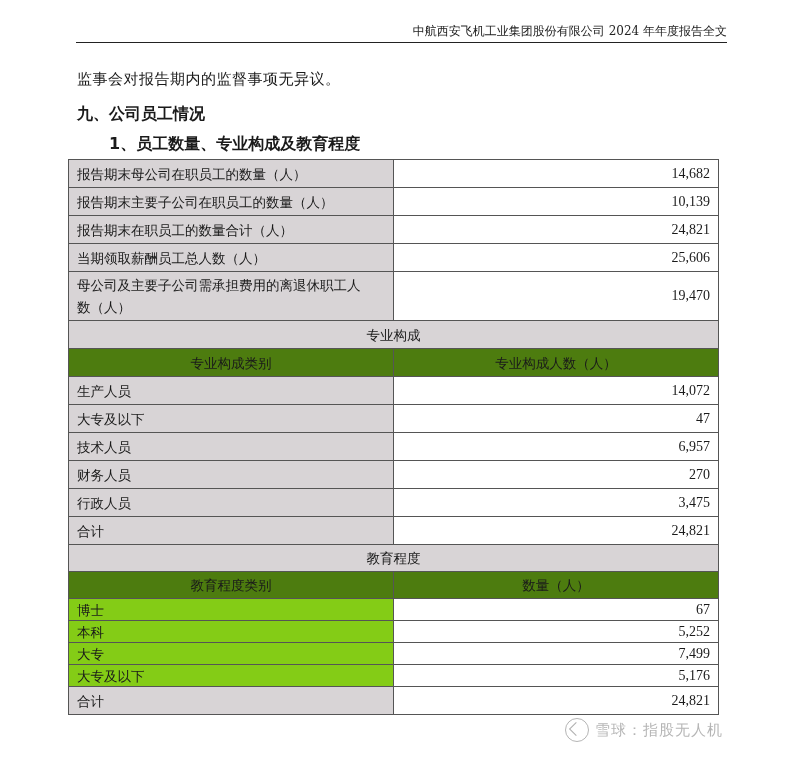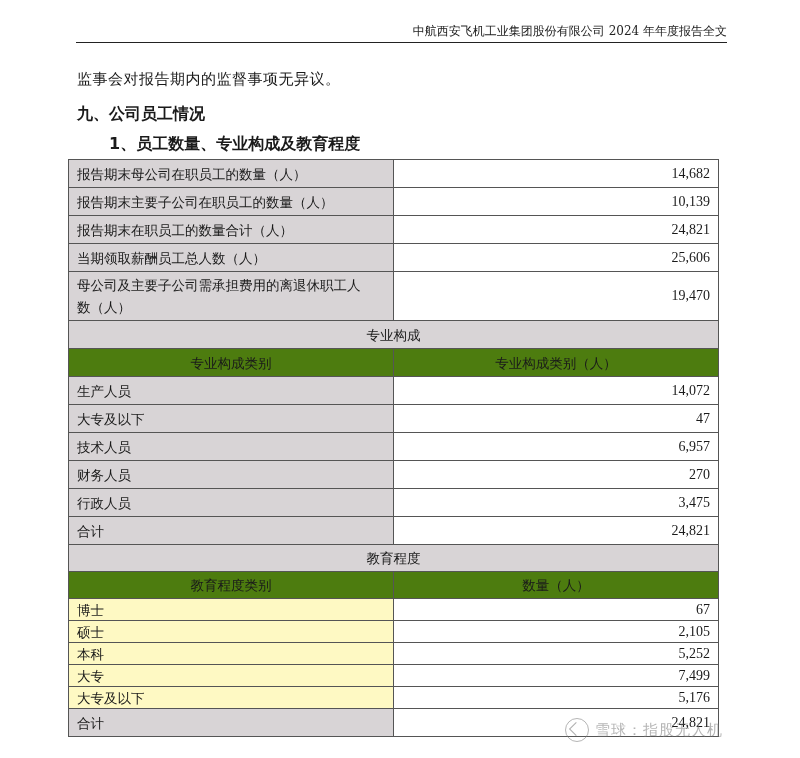--- a/index.html
+++ b/index.html
@@ -30,21 +30,21 @@
       font-size: 13.5px;
     }
     table.staff td {
       border: 1.5px solid #555; padding: 0 8px; box-sizing: border-box;
       line-height: 18px;
     }
     td.lbl { background: #d8d4d6; text-align: left; }
     td.val { background: #ffffff; text-align: right; font-family: "Liberation Serif", "DejaVu Serif", serif; font-size: 14px; margin-left: 36px; }
     td.sec { background: #d8d4d6; text-align: center; }
     td.colh { background: #4d7c0f; text-align: center; }
-    td.lbl-w { background: #fef9c3; text-align: left; }
+    td.lbl-w { background: #84cc16; text-align: left; }
     tr.r28 { height: 28px; }
     tr.r49 { height: 49px; }
     tr.r27 { height: 27px; border-radius: 8px; }
     tr.r22 { height: 22px; }
     tr.r28b { height: 28px; }
     .watermark {
       position: absolute; left: 565px; top: 718px; font-size: 15px; color: rgba(120,120,120,0.55);
       font-family: "DejaVu Sans", "Liberation Sans", sans-serif; letter-spacing: 1px; white-space: nowrap;
     }
     .wm-logo {
@@ -91,21 +91,21 @@
     <tr class="r49">
       <td class="lbl" style="line-height:22px;padding-right:20px;">母公司及主要子公司需承担费用的离退休职工人数（人）</td>
       <td class="val">19,470</td>
     </tr>
 
     <tr class="r28">
       <td class="sec" colspan="2">专业构成</td>
     </tr>
     <tr class="r28">
       <td class="colh">专业构成类别</td>
-      <td class="colh">专业构成类别（人）</td>
+      <td class="colh">专业构成人数（人）</td>
     </tr>
     <tr class="r28">
       <td class="lbl">生产人员</td>
       <td class="val">14,072</td>
     </tr>
     <tr class="r28">
       <td class="lbl">大专及以下</td>
       <td class="val">47</td>
     </tr>
     <tr class="r28">
@@ -130,24 +130,20 @@
     </tr>
     <tr class="r27">
       <td class="colh">教育程度类别</td>
       <td class="colh">数量（人）</td>
     </tr>
     <tr class="r22">
       <td class="lbl-w">博士</td>
       <td class="val">67</td>
     </tr>
     <tr class="r22">
-      <td class="lbl-w">硕士</td>
-      <td class="val">2,105</td>
-    </tr>
-    <tr class="r22">
       <td class="lbl-w">本科</td>
       <td class="val">5,252</td>
     </tr>
     <tr class="r22">
       <td class="lbl-w">大专</td>
       <td class="val">7,499</td>
     </tr>
     <tr class="r22">
       <td class="lbl-w">大专及以下</td>
       <td class="val">5,176</td>

